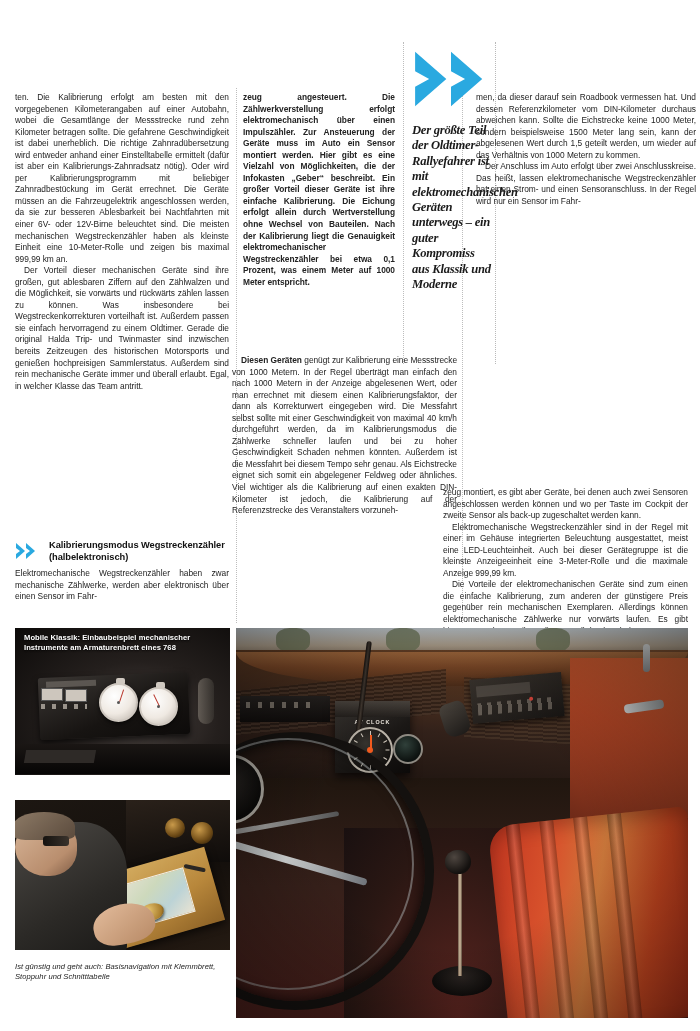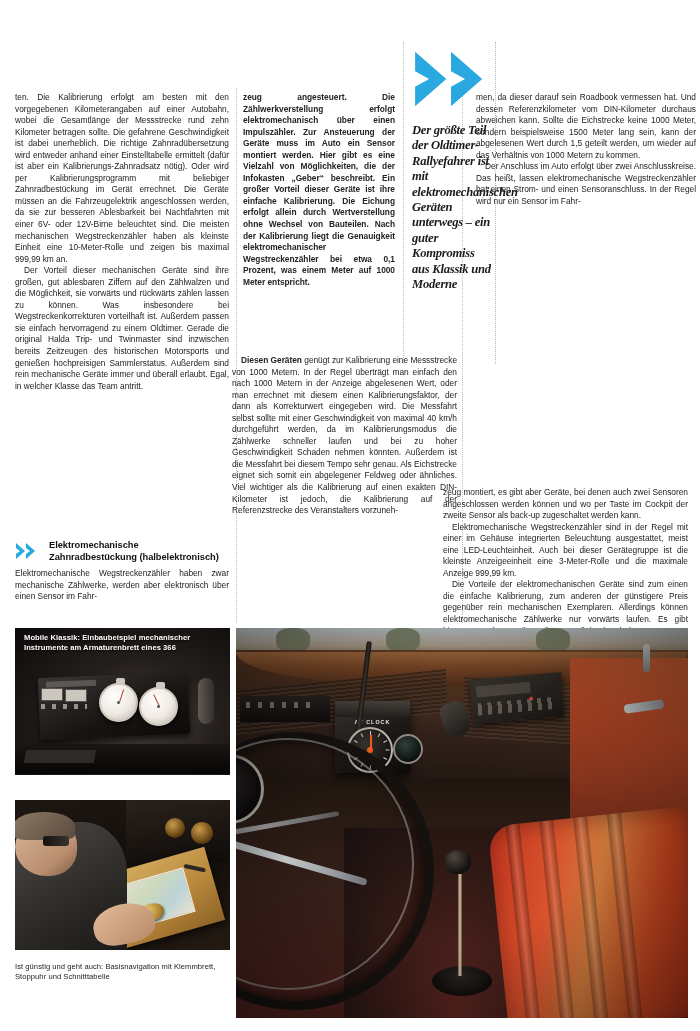--- a/index.html
+++ b/index.html
@@ -38,21 +38,21 @@
   
   .rule{position:absolute;border-left:1px dotted #bdbdbd;}
   #rule1{left:236px;top:88px;height:535px;}
   #rule2{left:462px;top:88px;height:535px;}
   #rule3{left:403px;top:42px;height:322px;}
 
   
   .photo{position:absolute;overflow:hidden;background:#111;}
   .cap{position:absolute;color:#fff;font-size:7.6px;line-height:10.4px;font-weight:bold;
        letter-spacing:0.05px;text-shadow:0 1px 2px rgba(0,0,0,.85);z-index:6;}
-  .cap-dark{color:#1b1b1b;font-weight:normal;text-shadow:none;}
+  .cap-dark{color:#1b1b1b;font-weight:normal;text-shadow:none;font-style:italic;}
 
   
   #photo1{left:15px;top:628px;width:215px;height:147px;
     background:radial-gradient(ellipse at 58% 62%, #4a4340 0%, #241f1d 45%, #0c0a09 100%);}
   #p1-panel{position:absolute;left:24px;top:47px;width:150px;height:62px;border-radius:3px;
     background:linear-gradient(160deg,#3a3633,#171412 60%,#0d0b0a);
     box-shadow:0 3px 6px rgba(0,0,0,.7);transform:rotate(-2.4deg);}
   #p1-panel .lbl{position:absolute;left:8px;top:4px;width:50px;height:6px;background:#6f6a64;opacity:.7;}
   .p1-sw{position:absolute;border-radius:50%;background:radial-gradient(circle at 38% 32%,#fff 0%,#efe9e2 55%,#b9b1a8 100%);
          border:2px solid #cfc8c0;box-shadow:0 2px 4px rgba(0,0,0,.6);}
@@ -198,21 +198,21 @@
   <div class="col" id="col-left">
     <p>ten. Die Kalibrierung erfolgt am besten mit den vorgegebenen Kilometerangaben auf einer Autobahn, wobei die Gesamtlänge der Messstrecke rund zehn Kilometer betragen sollte. Die gefahrene Geschwindigkeit ist dabei unerheblich. Die richtige Zahnradübersetzung wird entweder anhand einer Einstelltabelle ermittelt (dafür ist aber ein Kalibrierungs-Zahnradsatz nötig). Oder wird per Kalibrierungsprogramm mit beliebiger Zahnradbestückung im Gerät errechnet. Die Geräte müssen an die Fahrzeugelektrik angeschlossen werden, da sie zur besseren Ablesbarkeit bei Nachtfahrten mit einer 6V- oder 12V-Birne beleuchtet sind. Die meisten mechanischen Wegstreckenzähler haben als kleinste Einheit eine 10-Meter-Rolle und zeigen bis maximal 999,99 km an.</p>
     <p class="indent">Der Vorteil dieser mechanischen Geräte sind ihre großen, gut ablesbaren Ziffern auf den Zählwalzen und die Möglichkeit, sie vorwärts und rückwärts zählen lassen zu können. Was insbesondere bei Wegstreckenkorrekturen vorteilhaft ist. Außerdem passen sie einfach hervorragend zu einem Oldtimer. Gerade die original Halda Trip- und Twinmaster sind inzwischen bereits Zeitzeugen des historischen Motorsports und genießen hochpreisigen Sammlerstatus. Außerdem sind rein mechanische Geräte immer und überall erlaubt. Egal, in welcher Klasse das Team antritt.</p>
   </div>
 
   <div class="sect-head">
     <svg class="chev-sm" viewBox="0 0 56 36">
       <polygon points="2,2 20,18 2,34 2,24 10,18 2,12" fill="#2AA9E0"></polygon>
       <polygon points="22,2 40,18 22,34 22,24 30,18 22,12" fill="#2AA9E0"></polygon>
     </svg>
-    <div class="htxt">Elektromechanische Zahnradbestückung (halbelektronisch)</div>
+    <div class="htxt">Kalibrierungsmodus Wegstreckenzähler (halbelektronisch)</div>
   </div>
   <div class="col" style="left:15px;top:568px;width:214px;">
     <p>Elektromechanische Wegstreckenzähler haben zwar mechanische Zählwerke, werden aber elektronisch über einen Sensor im Fahr-</p>
   </div>
 
   <div class="col" id="col-mid-top">
     <p>zeug angesteuert. Die Zählwerkverstellung erfolgt elektromechanisch über einen Impulszähler. Zur Ansteuerung der Geräte muss im Auto ein Sensor montiert werden. Hier gibt es eine Vielzahl von Möglichkeiten, die der Infokasten „Geber“ beschreibt. Ein großer Vorteil dieser Geräte ist ihre einfache Kalibrierung. Die Eichung erfolgt allein durch Wertverstellung ohne Wechsel von Bauteilen. Nach der Kalibrierung liegt die Genauigkeit elektromechanischer Wegstreckenzähler bei etwa 0,1 Prozent, was einem Meter auf 1000 Meter entspricht.</p>
   </div>
 
   <div class="col" id="col-mid-bottom">
@@ -251,21 +251,21 @@
       <div class="hub"></div>
     </div>
     <div class="p1-sw" id="p1-sw2">
       <div class="crown"></div>
       <div class="needle" style="transform:rotate(-26deg)"></div>
       <div class="hub"></div>
     </div>
     <div id="p1-bar"></div>
     <div id="p1-strip"></div>
   </div>
-  <div class="cap" style="left:24px;top:633px;width:200px;">Mobile Klassik: Einbaubeispiel mechanischer Instrumente am Armaturenbrett eines 366</div>
+  <div class="cap" style="left:24px;top:633px;width:200px;">Mobile Klassik: Einbaubeispiel mechanischer Instrumente am Armaturenbrett eines 768</div>
 
   <div class="photo" id="photo2">
     <div id="p2-dash"></div>
     <div class="p2-dial" id="p2-d1"></div>
     <div class="p2-dial" id="p2-d2"></div>
     <div id="p2-red"></div>
     <div id="p2-board">
       <div id="p2-map"></div>
       <div id="p2-mag"></div>
       <div id="p2-pen"></div>

